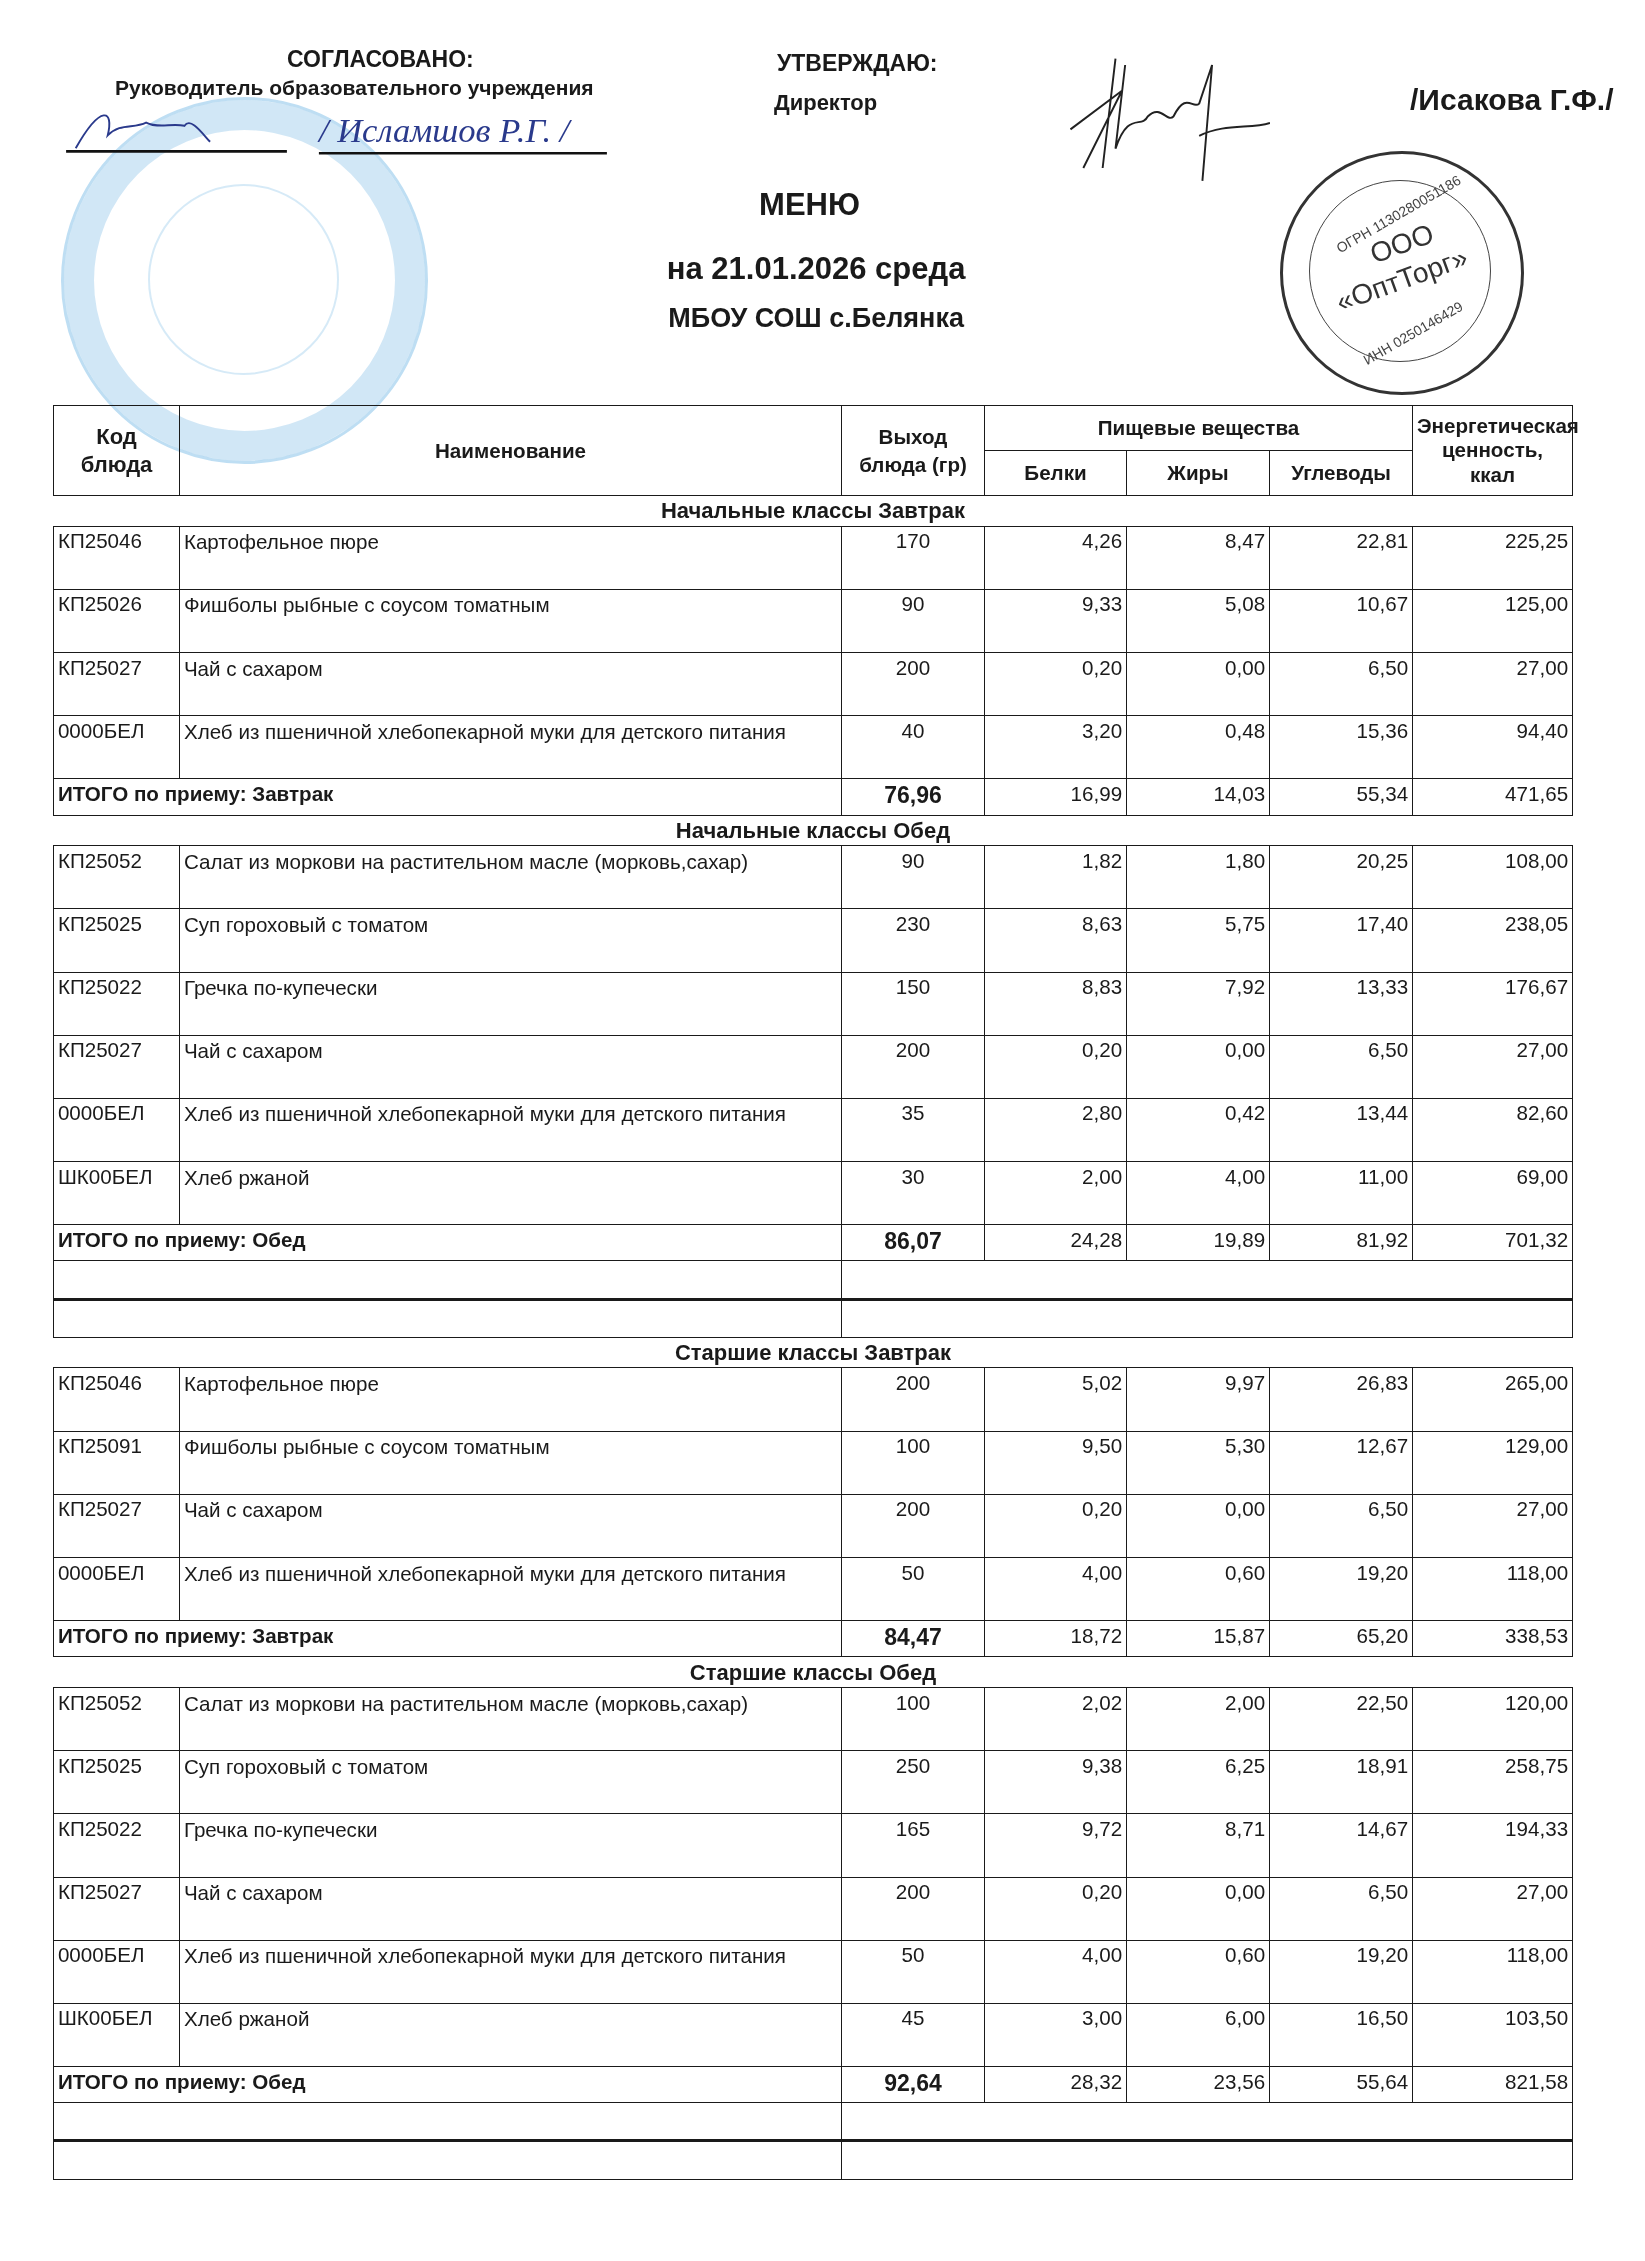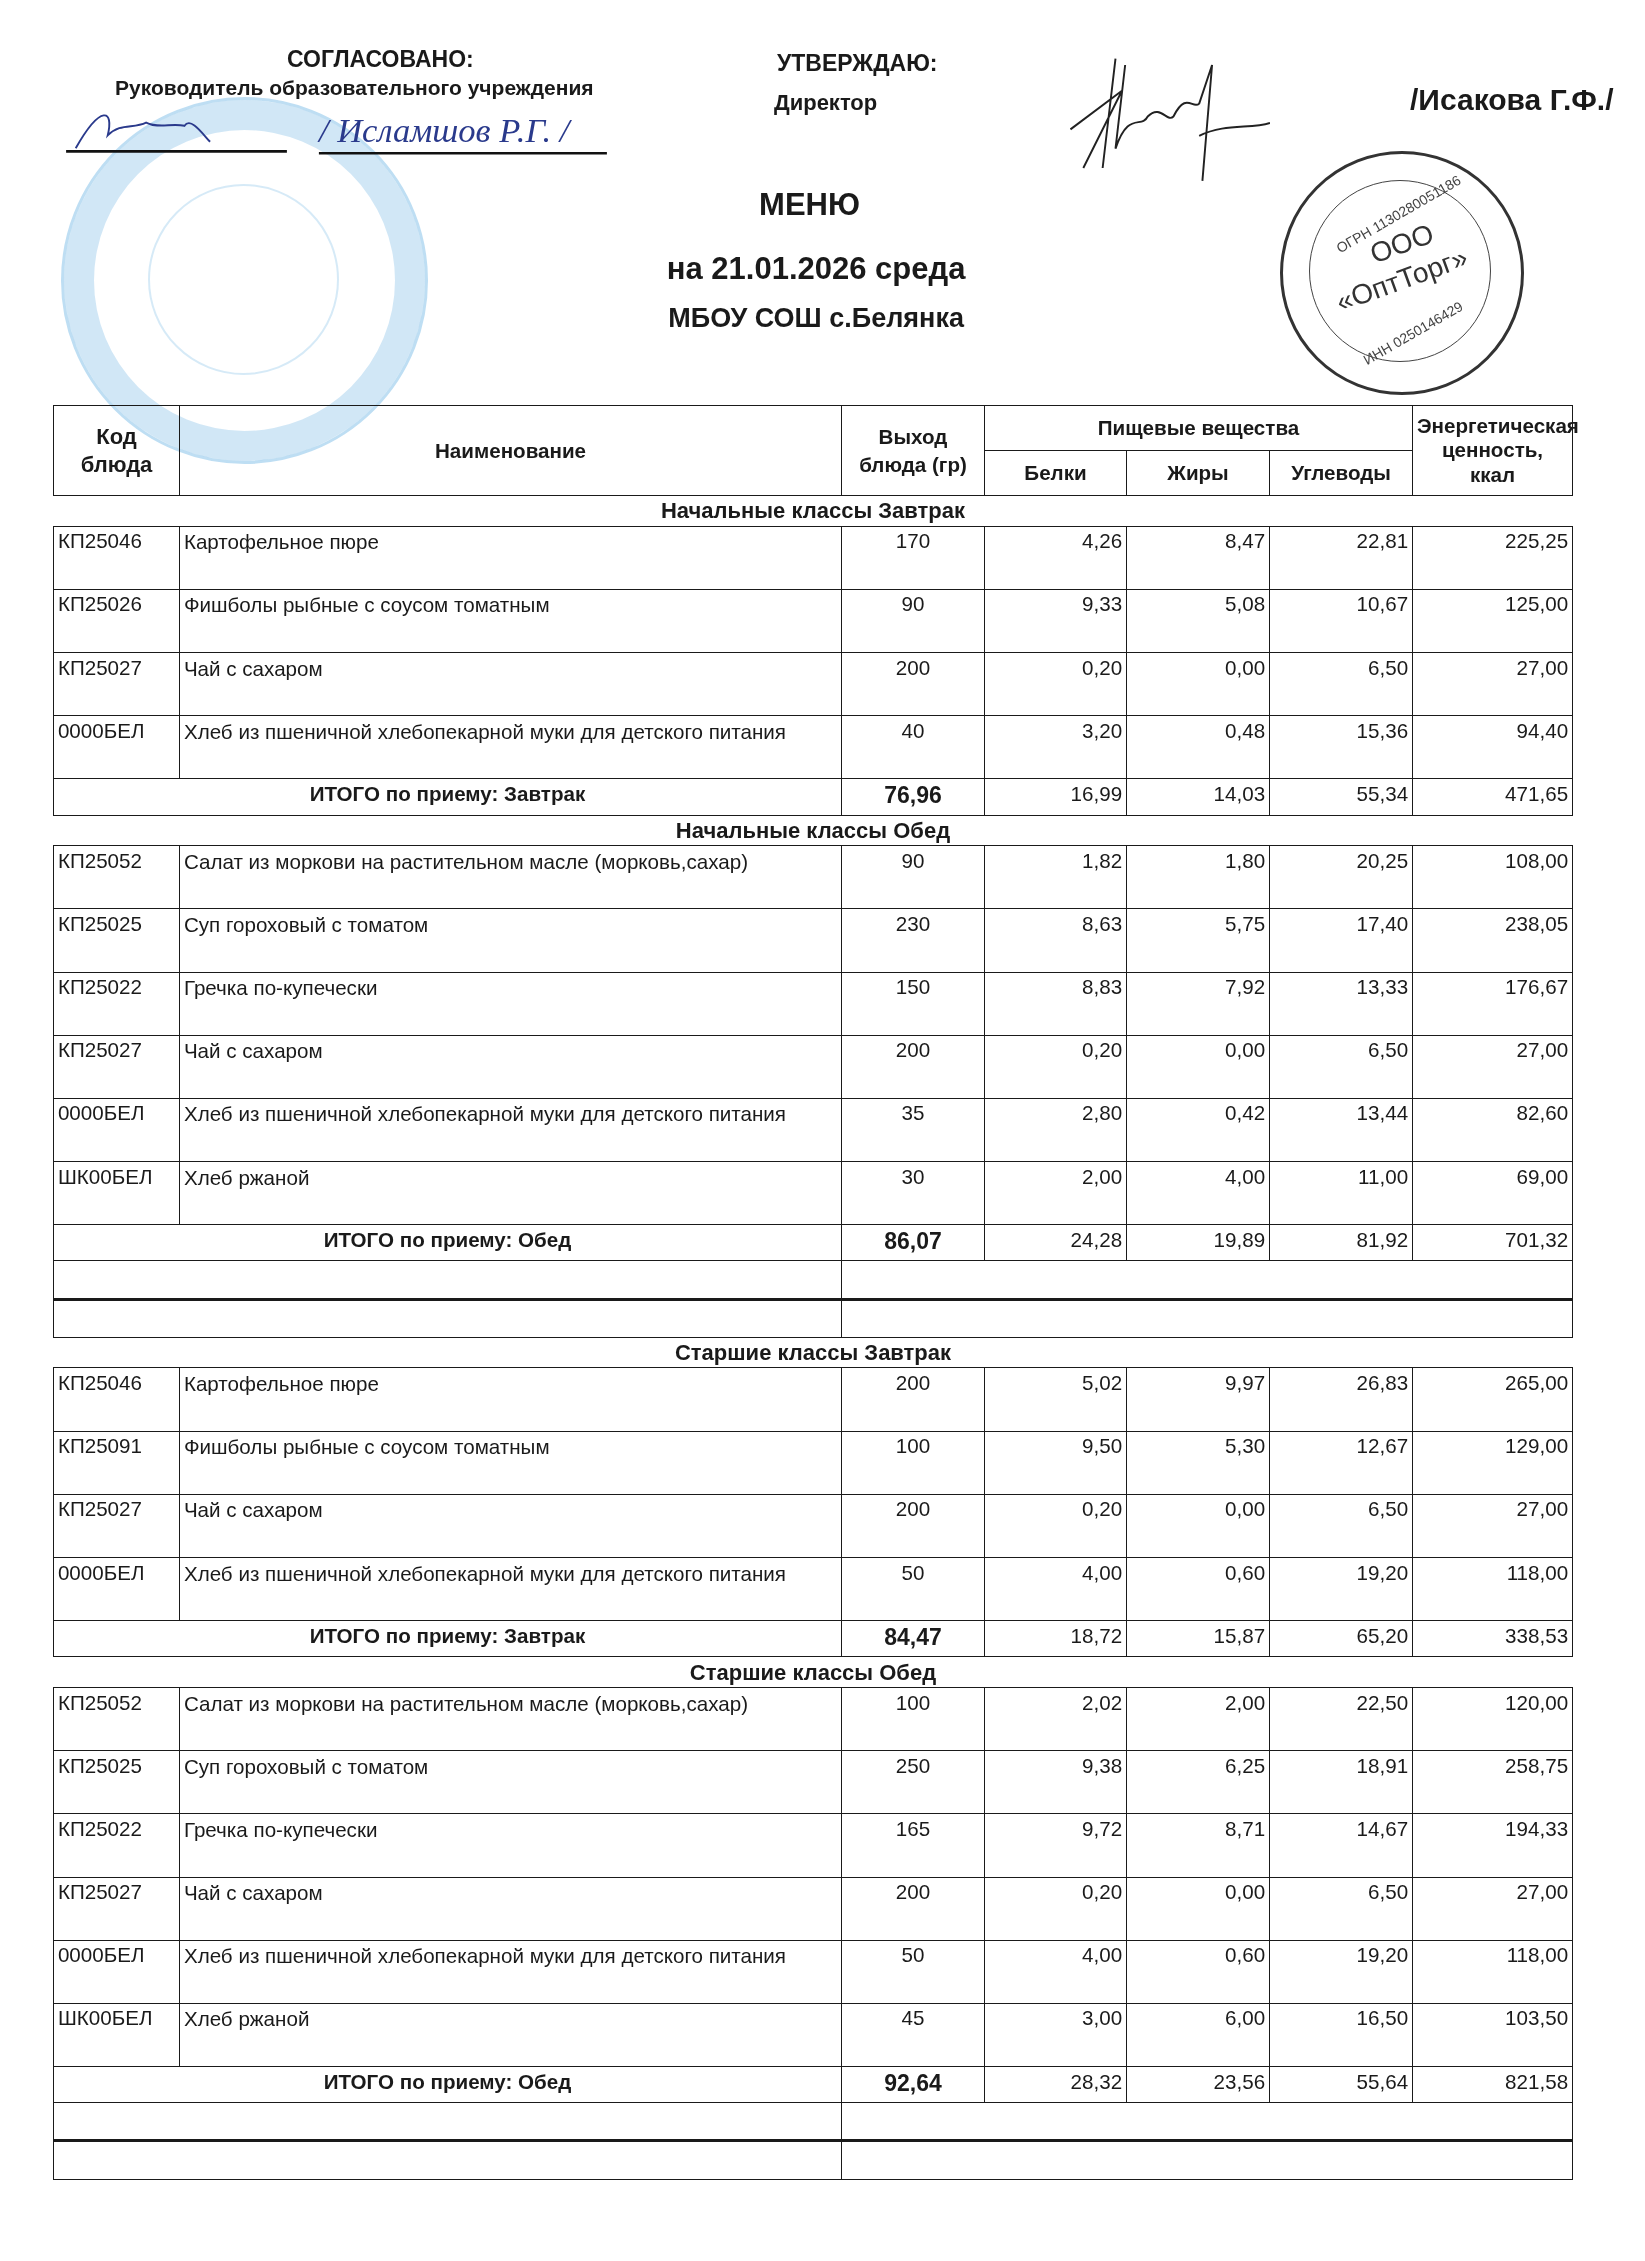--- a/index.html
+++ b/index.html
@@ -27,21 +27,21 @@
   th.h-small { font-size:18px; line-height:28px; }
   th.h-energy { font-size:17px; line-height:24.5px; }
   th.h-nutr { font-size:22px; }
   tr.section td { border:none; text-align:center; font-weight:bold; font-size:22px; height:27px; padding:1.3px 0; vertical-align:bottom; }
   tr.item td { height:57px; }
   td.code { font-size:19.3px; padding-left:1.3px; }
   td.name { line-height:26px; }
   td.num { text-align:right; }
   td.out { text-align:center; }
   tr.total td { height:30px; font-size:20.6px; }
-  tr.total td.tlabel { font-weight:bold;text-align:center; }
+  tr.total td.tlabel { font-weight:bold; }
   tr.total td.out { font-weight:bold; font-size:23px; }
   tr.blank td { height:31px; }
   tr.blank2 td { height:31px; border-top-width:3.2px; }
 </style>
 </head>
 <body>
 
 <div class="stamp-blue">
     <div class="inner"></div>
   </div>

